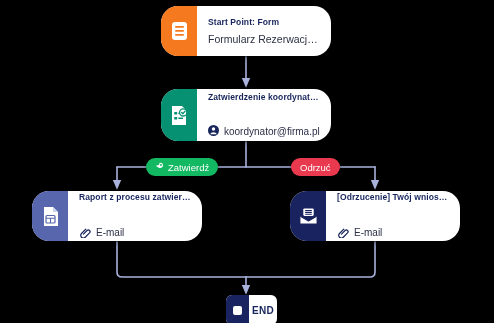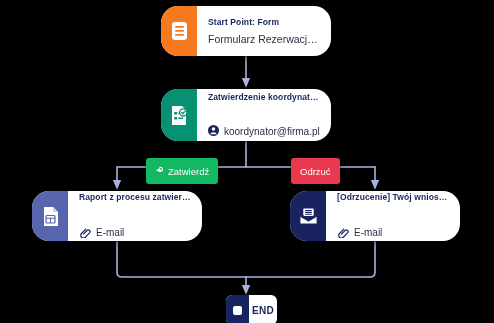--- a/index.html
+++ b/index.html
@@ -72,23 +72,23 @@
 
   
   #node-start .node-sub { font-size:10.5px; color:#2c3042; margin-top:5px; }
 
   
   .pill {
     position:absolute;
     display:flex;
     align-items:center;
     gap:4px;
-    height:26px;
+    height:18px;
     padding:4px 9px;
-    border-radius:3px;
+    border-radius:9px;
     font-size:9.5px;
     color:#ffffff;
     white-space:nowrap;
     box-shadow:0 1px 3px rgba(0,0,0,.4);
   }
   #pill-approve { left:146px; top:158px; background:#12b862; }
   #pill-reject  { left:291px; top:158px; background:#e8394e; }
 
   
   #node-end {

